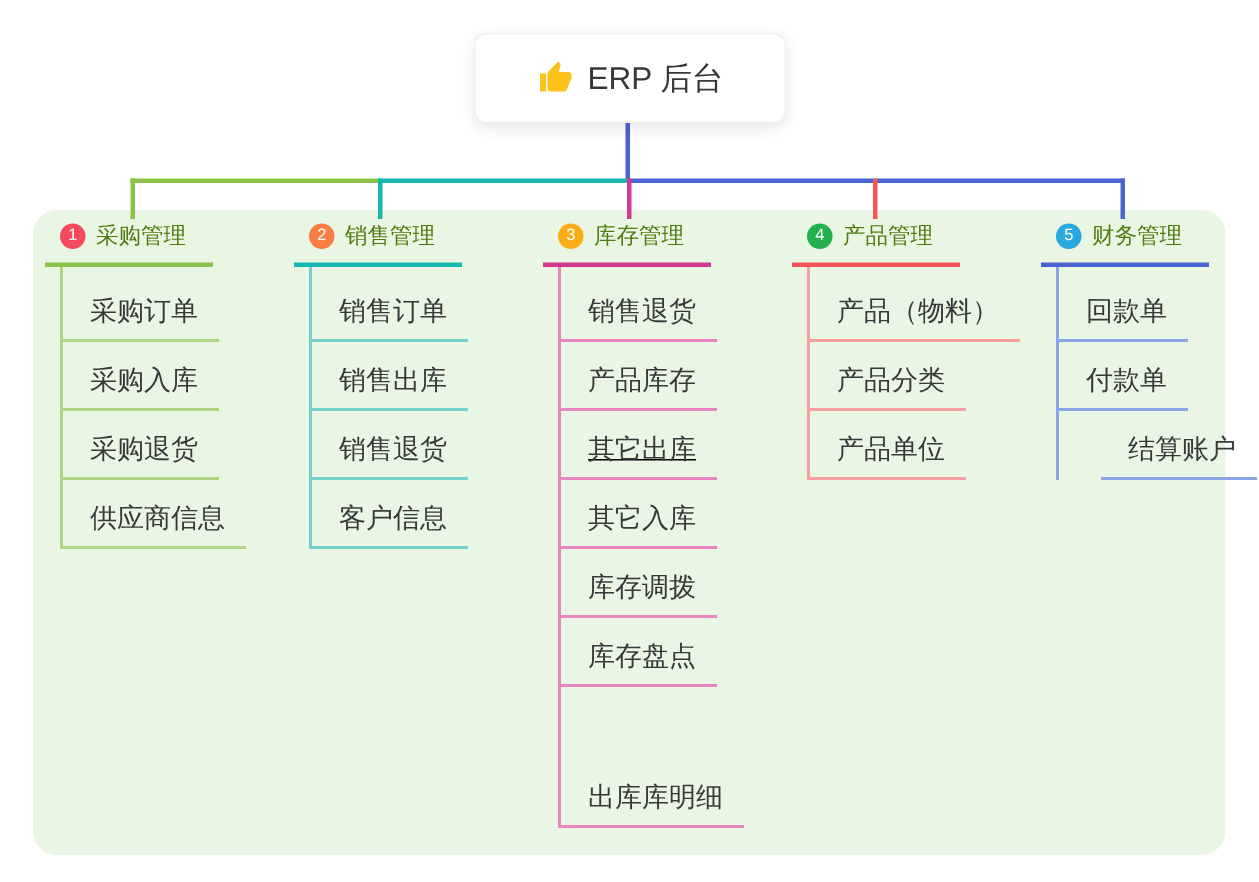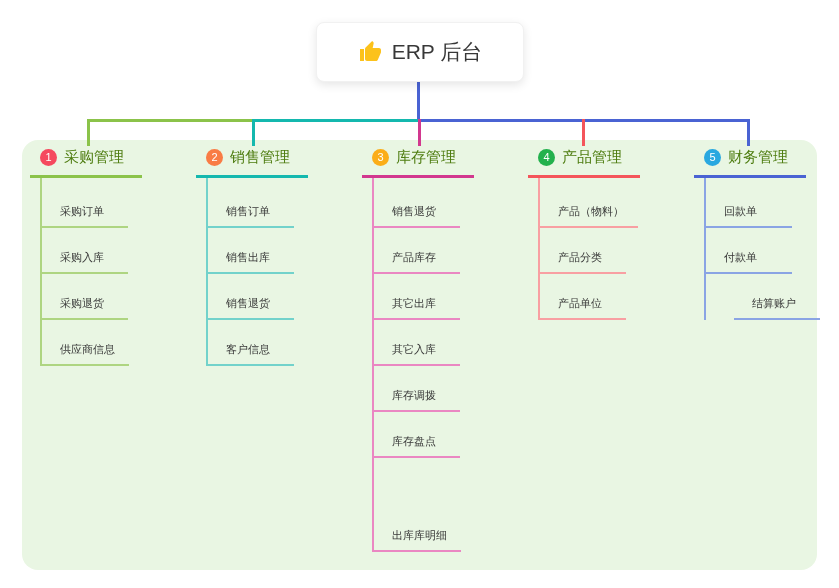--- a/index.html
+++ b/index.html
@@ -81,21 +81,21 @@
   .child {
     height: 46px;
     display: flex;
     align-items: flex-end;
     width: fit-content;
     min-width: 86px;
     padding: 0 14px 7px 18px;
   }
   .child:first-child { height: 50px; }
   .child span {
-    font-size: 11px;
+    font-size: 18px;
     color: #383838;
     white-space: nowrap;
   }
 </style>
 </head>
 <body>
 
 <div id="canvas">
 
   <div class="panel"></div>
@@ -165,21 +165,21 @@
           <span class="badge" style="background: rgb(251, 173, 24);">3</span>
           <span class="branch-label">库存管理</span>
         </div>
         <div class="children" style="border-left: 2px solid rgb(234, 135, 194);">
           <div class="child" style="border-bottom: 2px solid rgb(234, 135, 194);">
             <span>销售退货</span>
           </div>
           <div class="child" style="border-bottom: 2px solid rgb(234, 135, 194);">
             <span>产品库存</span>
           </div>
-          <div class="child" style="border-bottom: 2px solid rgb(234, 135, 194);">
+          <div class="child" style="border-bottom: 2px solid rgb(234, 135, 194); text-decoration: underline;">
             <span>其它出库</span>
           </div>
           <div class="child" style="border-bottom: 2px solid rgb(234, 135, 194);">
             <span>其它入库</span>
           </div>
           <div class="child" style="border-bottom: 2px solid rgb(234, 135, 194);">
             <span>库存调拨</span>
           </div>
           <div class="child" style="border-bottom: 2px solid rgb(234, 135, 194);">
             <span>库存盘点</span>

